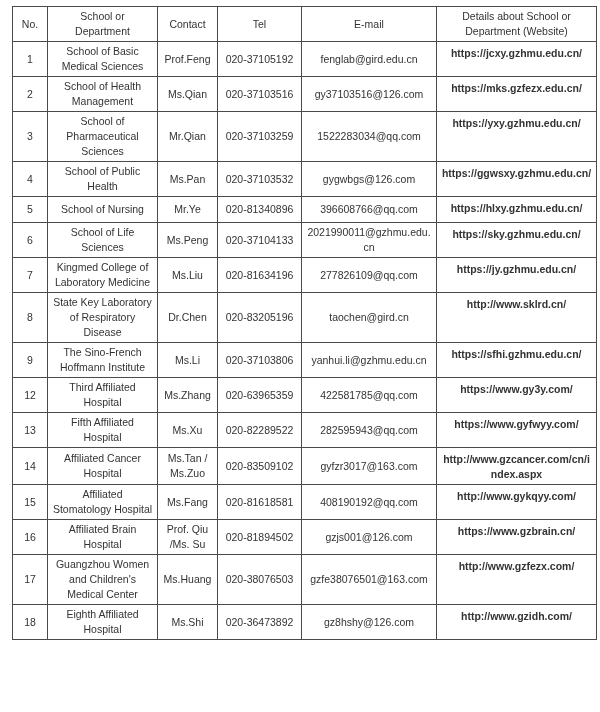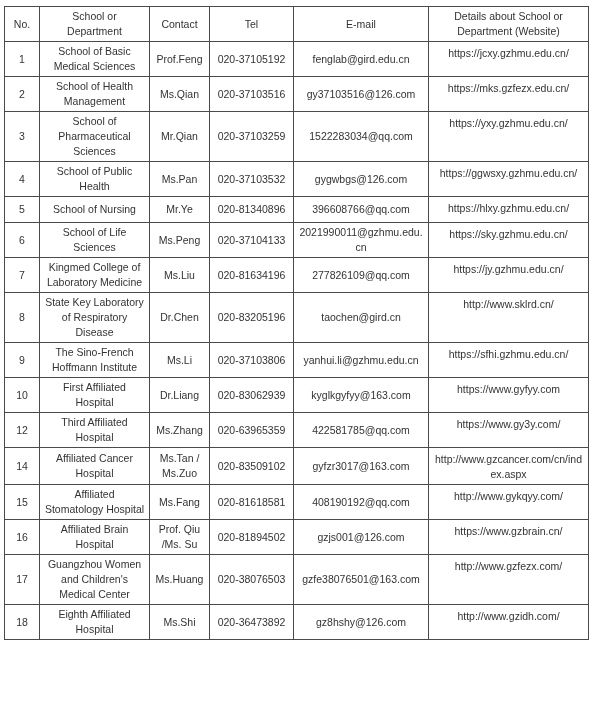--- a/index.html
+++ b/index.html
@@ -12,21 +12,21 @@
   body {
     width: 600px;
     height: 712px;
     background: var(--bg);
     font-family: "Liberation Sans", sans-serif;
     color: var(--text);
   }
   .page {
     width: 600px;
     height: 632px;
-    padding: 6px 4px;
+    padding: 6px 12px;
     background: var(--bg);
   }
   table.contacts {
     border-collapse: collapse;
     table-layout: fixed;
     width: 584px;
   }
   col.c-no       { width: 35px; }
   col.c-dept     { width: 110px; }
   col.c-contact  { width: 60px; }
@@ -43,20 +43,21 @@
     vertical-align: middle;
     color: var(--text);
     padding: 2px 4px;
     height: 26px;
     overflow-wrap: break-word;
   }
   tbody td.c-website {
     vertical-align: top;
     padding-top: 4px;
     word-break: break-all;
+    font-weight: bold;
   }
 </style>
 </head>
 <body>
 
 <div class="page">
   <table class="contacts">
     <colgroup>
       <col class="c-no">
       <col class="c-dept">
@@ -142,36 +143,36 @@
   </tr>
         <tr>
     <td class="c-no">9</td>
     <td class="c-dept">The Sino-French Hoffmann Institute</td>
     <td class="c-contact">Ms.Li</td>
     <td class="c-tel">020-37103806</td>
     <td class="c-email">yanhui.li@gzhmu.edu.cn</td>
     <td class="c-website">https://sfhi.gzhmu.edu.cn/</td>
   </tr>
         <tr>
-    <td class="c-no">10</td>
-    <td class="c-dept">First Affiliated Hospital</td>
-    <td class="c-contact">Dr.Liang</td>
-    <td class="c-tel">020-83062939</td>
-    <td class="c-email">kyglkgyfyy@163.com</td>
-    <td class="c-website">https://www.gyfyy.com</td>
-  </tr>
-        <tr>
     <td class="c-no">12</td>
     <td class="c-dept">Third Affiliated Hospital</td>
     <td class="c-contact">Ms.Zhang</td>
     <td class="c-tel">020-63965359</td>
     <td class="c-email">422581785@qq.com</td>
     <td class="c-website">https://www.gy3y.com/</td>
   </tr>
         <tr>
+    <td class="c-no">13</td>
+    <td class="c-dept">Fifth Affiliated Hospital</td>
+    <td class="c-contact">Ms.Xu</td>
+    <td class="c-tel">020-82289522</td>
+    <td class="c-email">282595943@qq.com</td>
+    <td class="c-website">https://www.gyfwyy.com/</td>
+  </tr>
+        <tr>
     <td class="c-no">14</td>
     <td class="c-dept">Affiliated Cancer Hospital</td>
     <td class="c-contact">Ms.Tan / Ms.Zuo</td>
     <td class="c-tel">020-83509102</td>
     <td class="c-email">gyfzr3017@163.com</td>
     <td class="c-website">http://www.gzcancer.com/cn/index.aspx</td>
   </tr>
         <tr>
     <td class="c-no">15</td>
     <td class="c-dept">Affiliated Stomatology Hospital</td>

